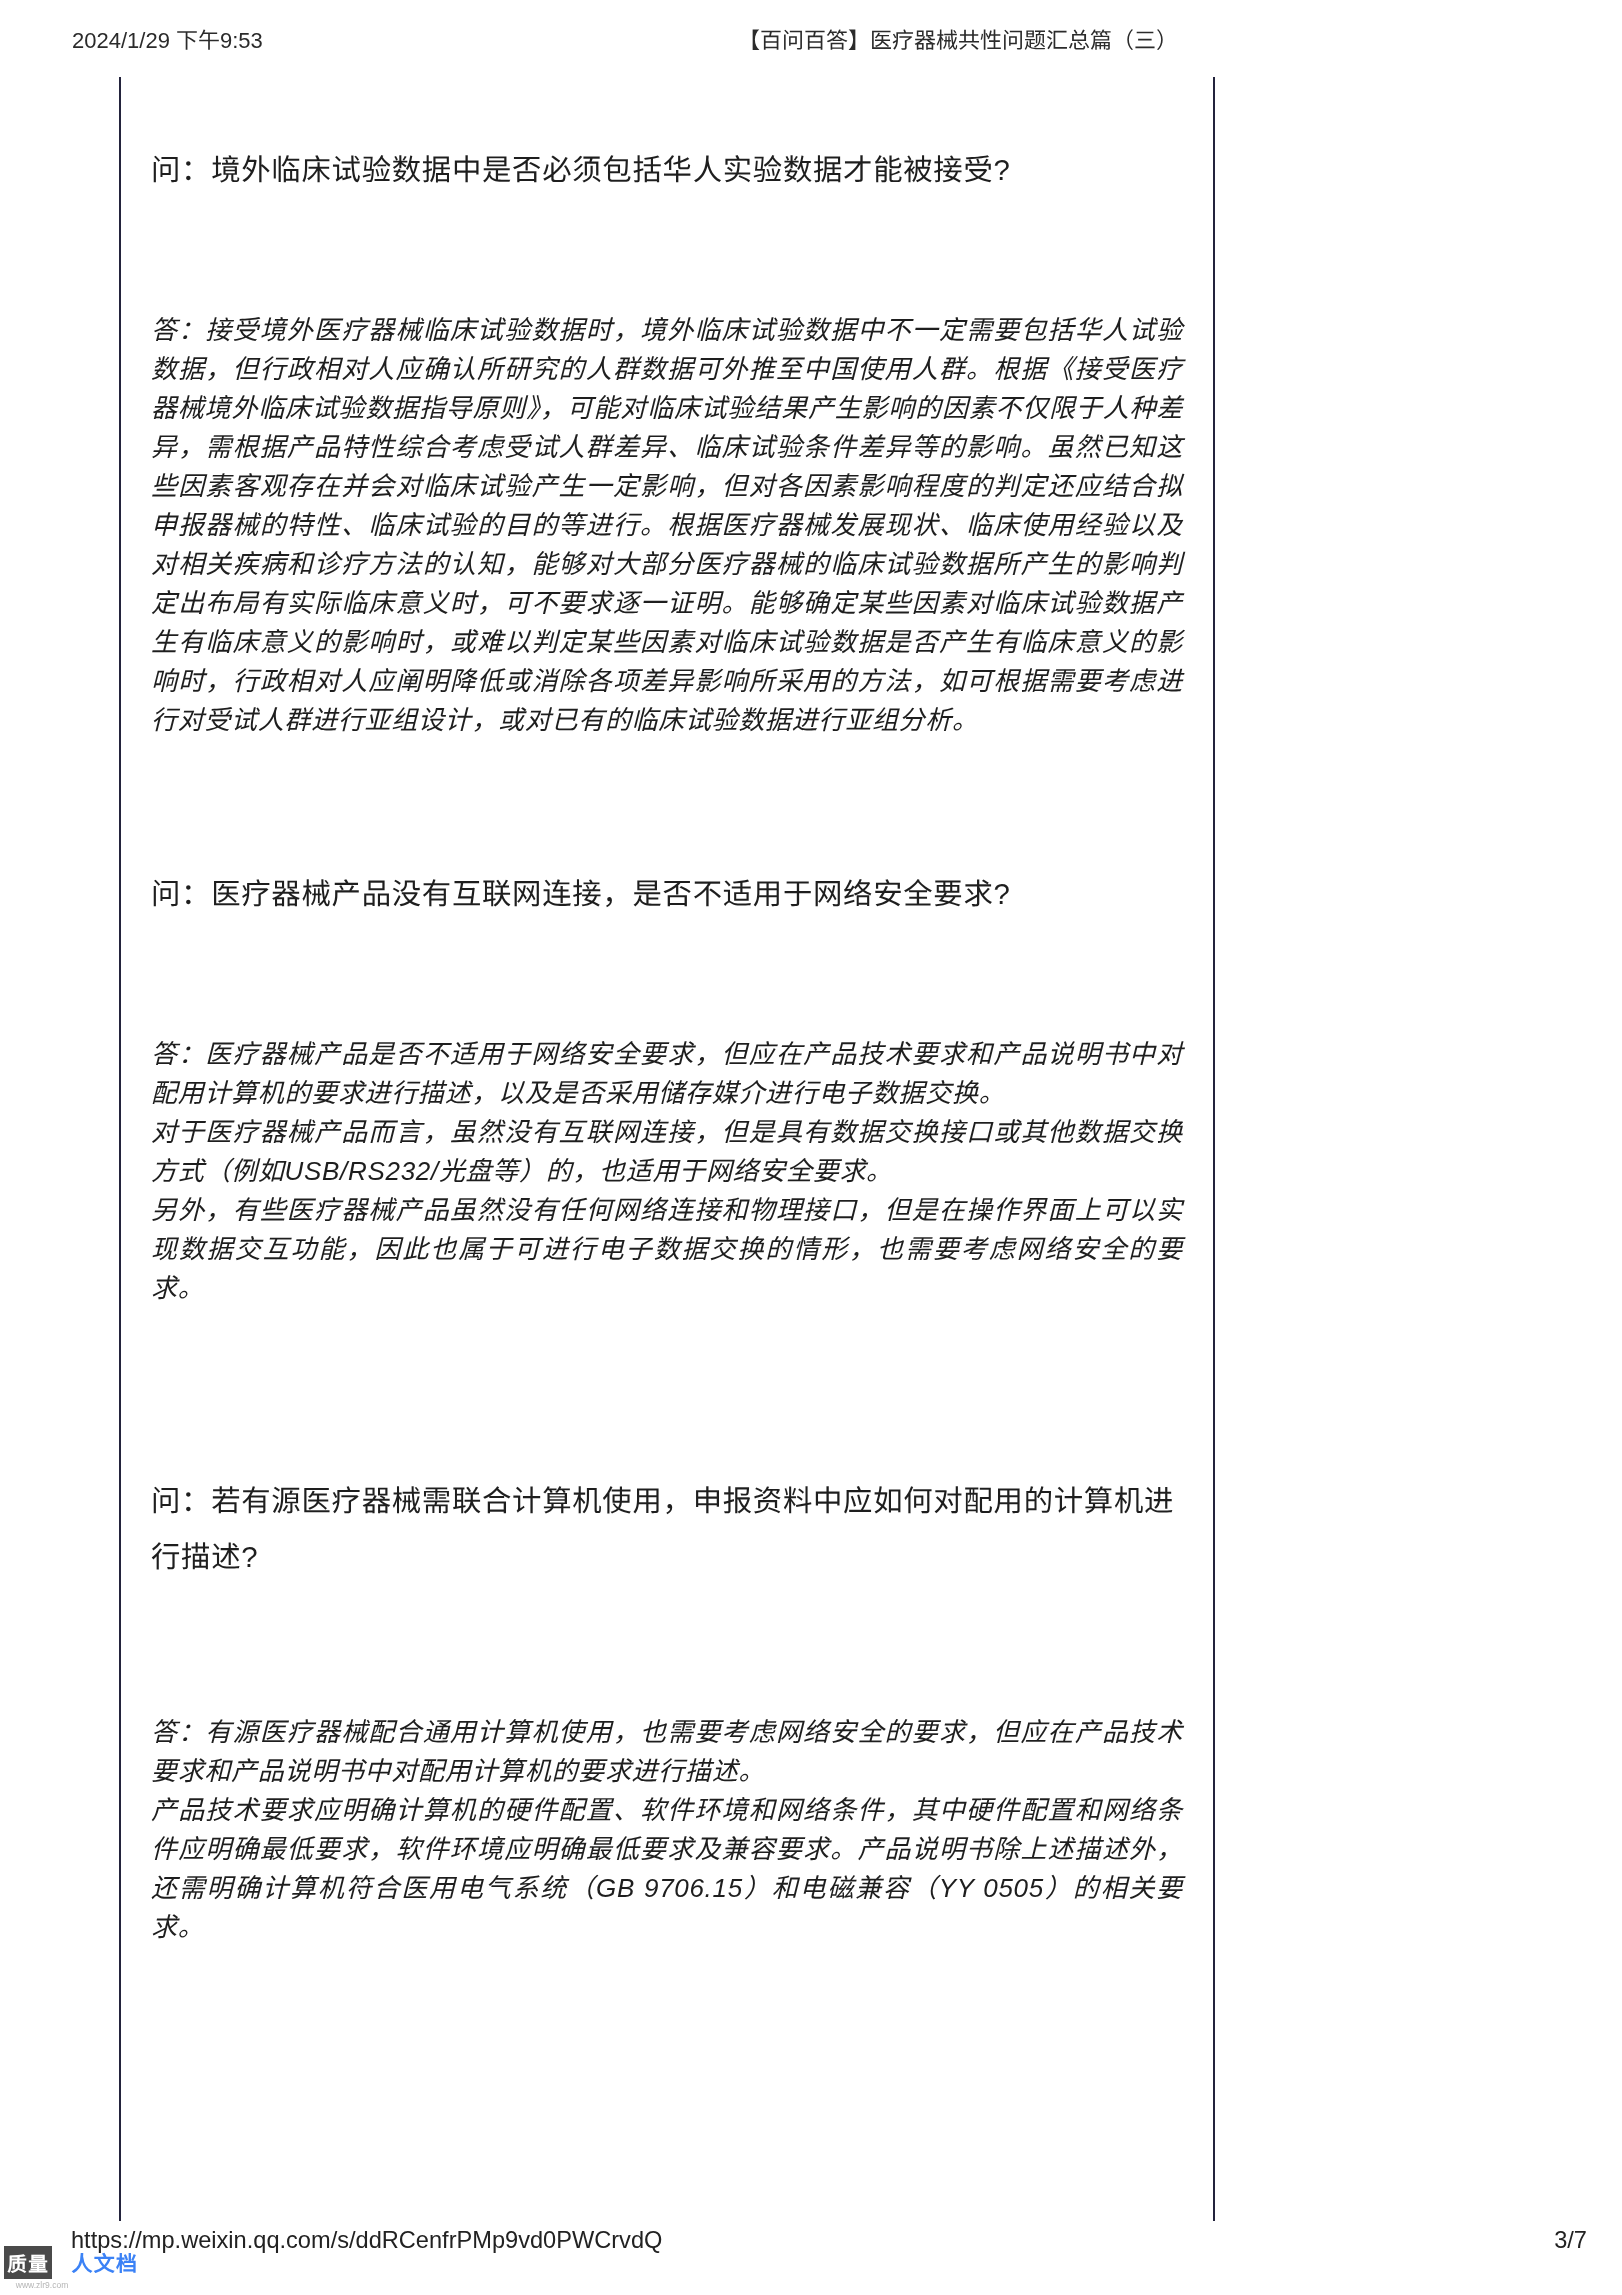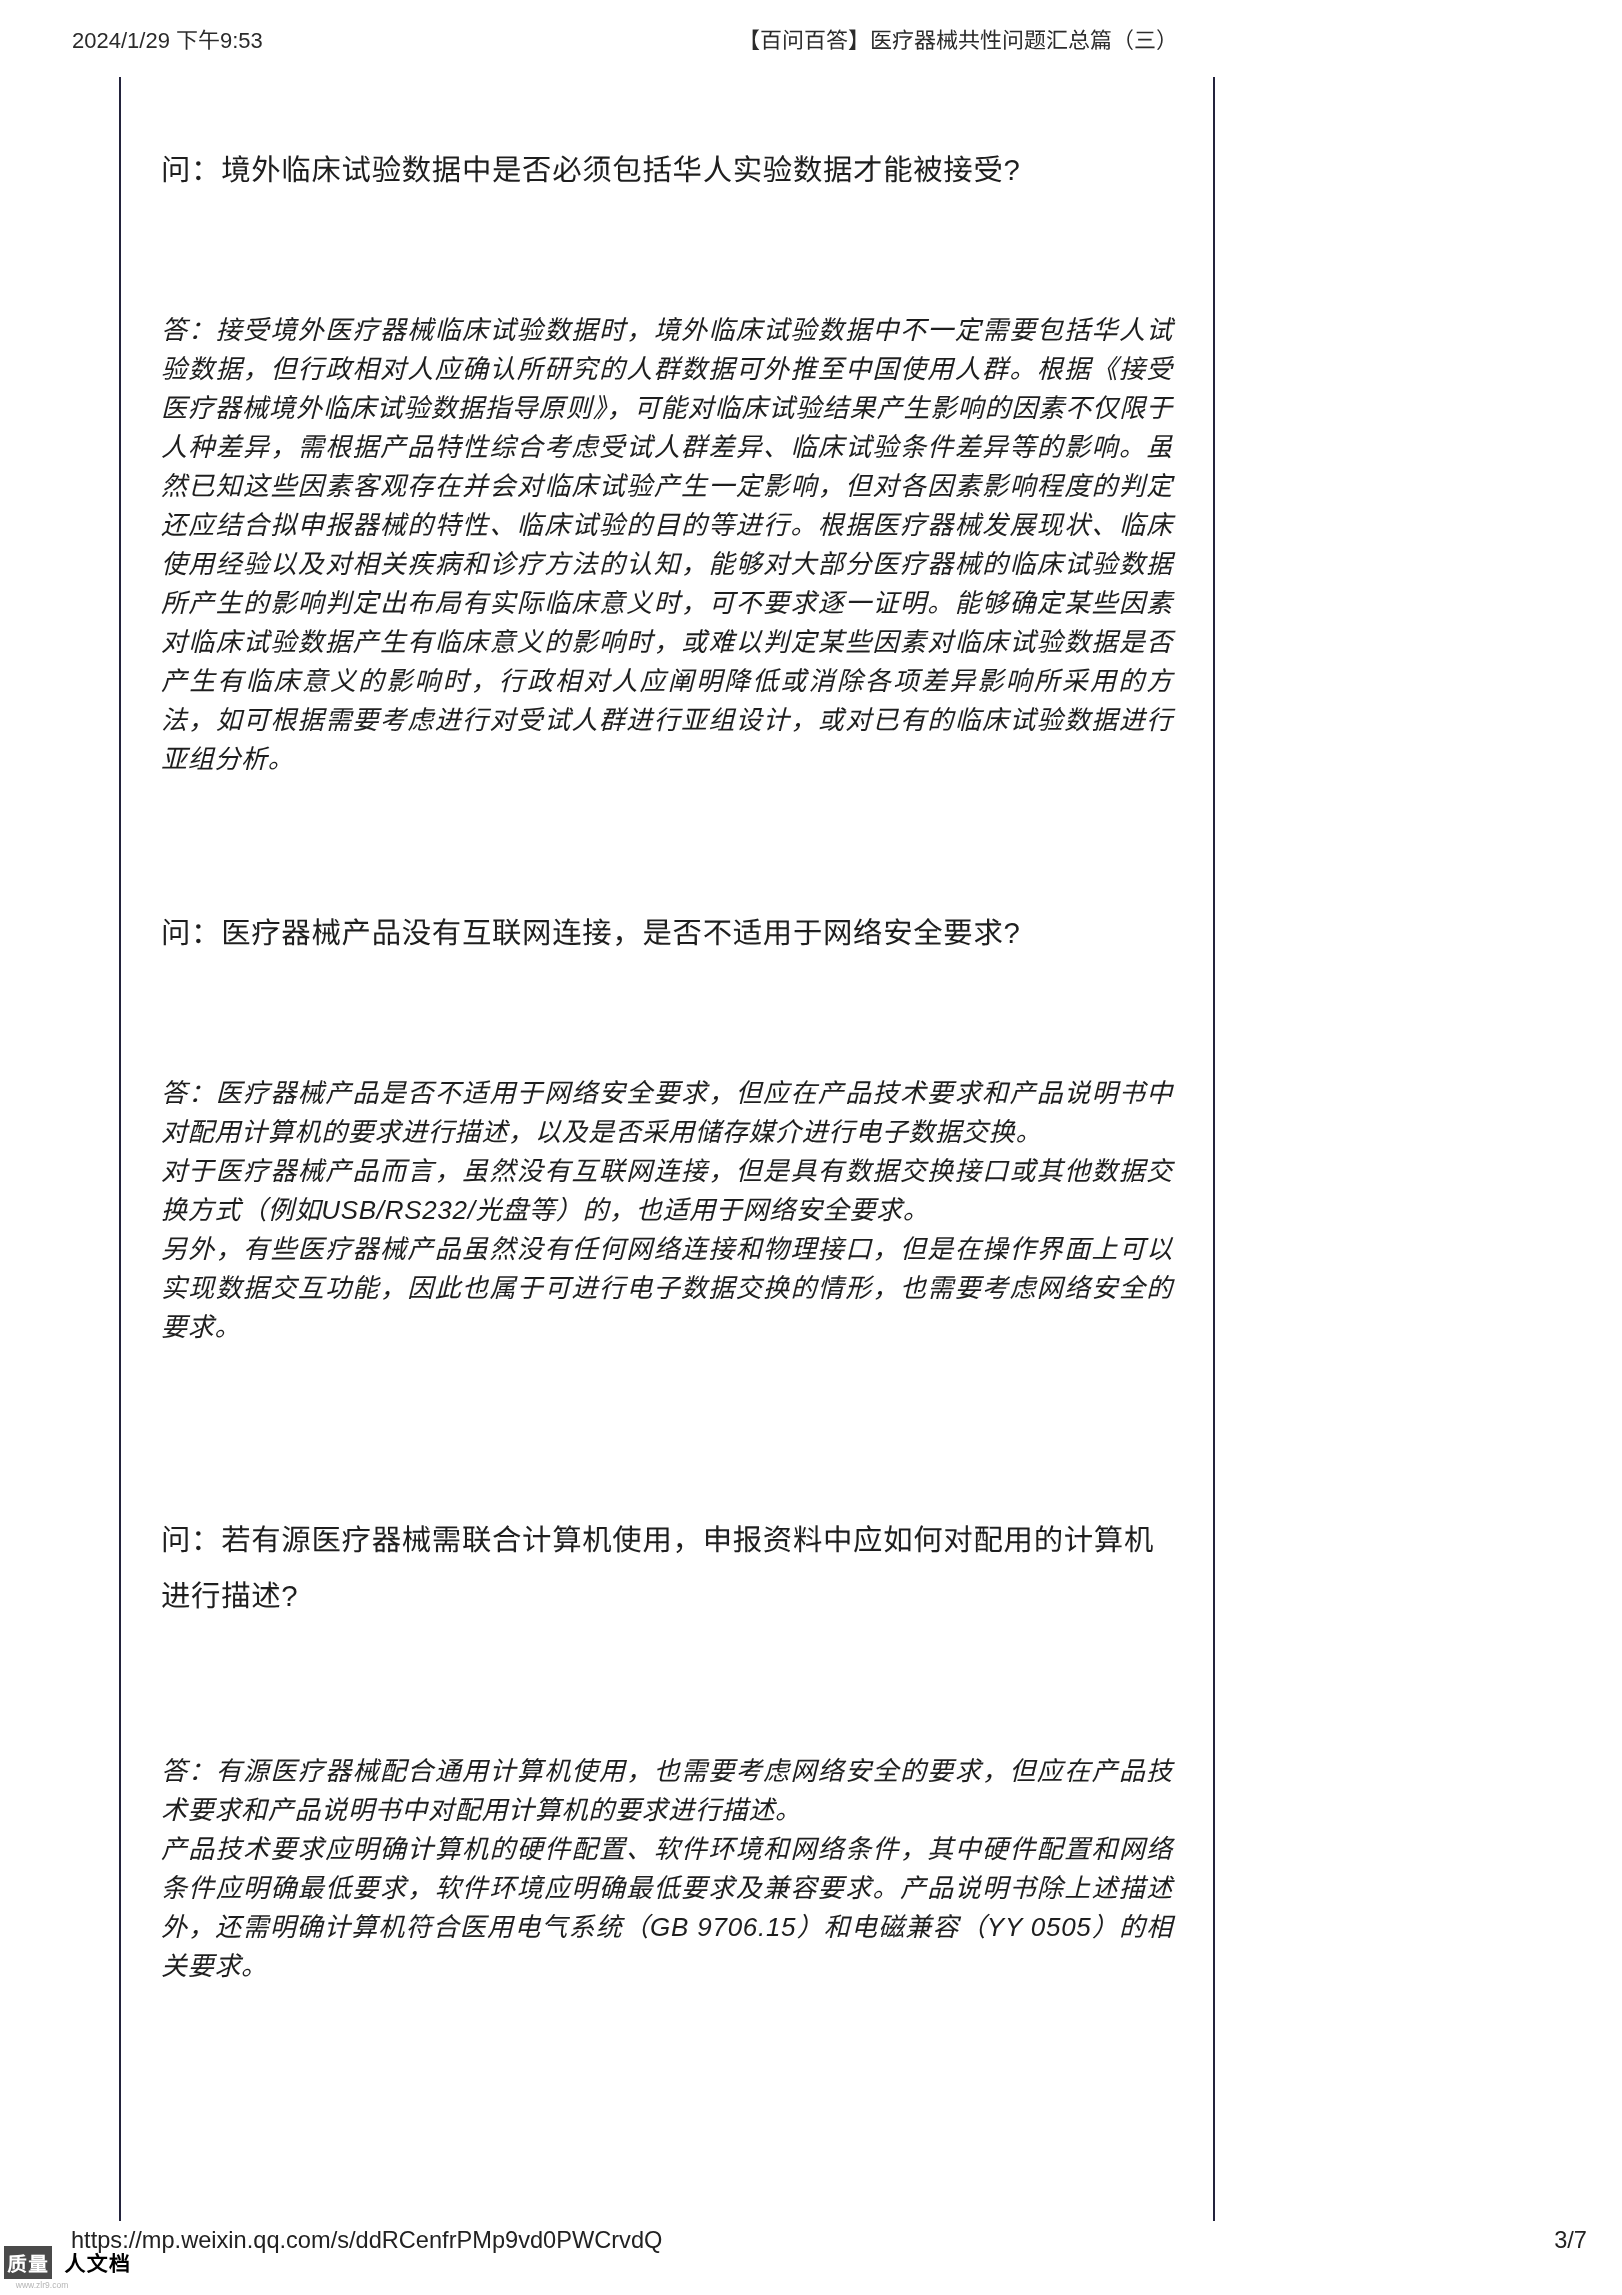--- a/index.html
+++ b/index.html
@@ -26,21 +26,21 @@
     position:absolute;left:738px;top:22px;
     font-size:22px;color:#2b2b2b;white-space:nowrap;
   }
   
   .frame{
     position:absolute;
     left:119px;top:77px;
     width:1096px;height:2144px;
     border-left:2px solid var(--border-color);
     border-right:2px solid var(--border-color);
-    padding:0 40px;
+    padding:0 30px;
   }
   .question{
     font-size:29.4px;line-height:56px;
     letter-spacing:0.7px;
     color:var(--text-color);
     text-align:left;
   }
   .answer p{
     font-size:26px;line-height:39px;
     letter-spacing:0.7px;
@@ -69,22 +69,22 @@
     position:absolute;left:4px;bottom:5.2px;
     display:flex;flex-direction:column;align-items:flex-start;
   }
   .wm-row{display:flex;align-items:center;}
   .wm-box{
     background:#4a4a4a;color:#fff;
     font-size:19.6px;font-weight:bold;
     padding:2px 3.3px;letter-spacing:1.3px;
   }
   .wm-txt{
-    color:#000000;font-size:21px;font-weight:bold;
-    margin-left:12px;letter-spacing:1.3px;
+    color:#3b82f6;font-size:21px;font-weight:bold;
+    margin-left:19px;letter-spacing:1.3px;
   }
   .wm-site{
     color:#b5b5b5;font-size:8.5px;margin-top:1.3px;margin-left:11.8px;
   }
 </style>
 </head>
 <body>
 
 <div class="page">
 

